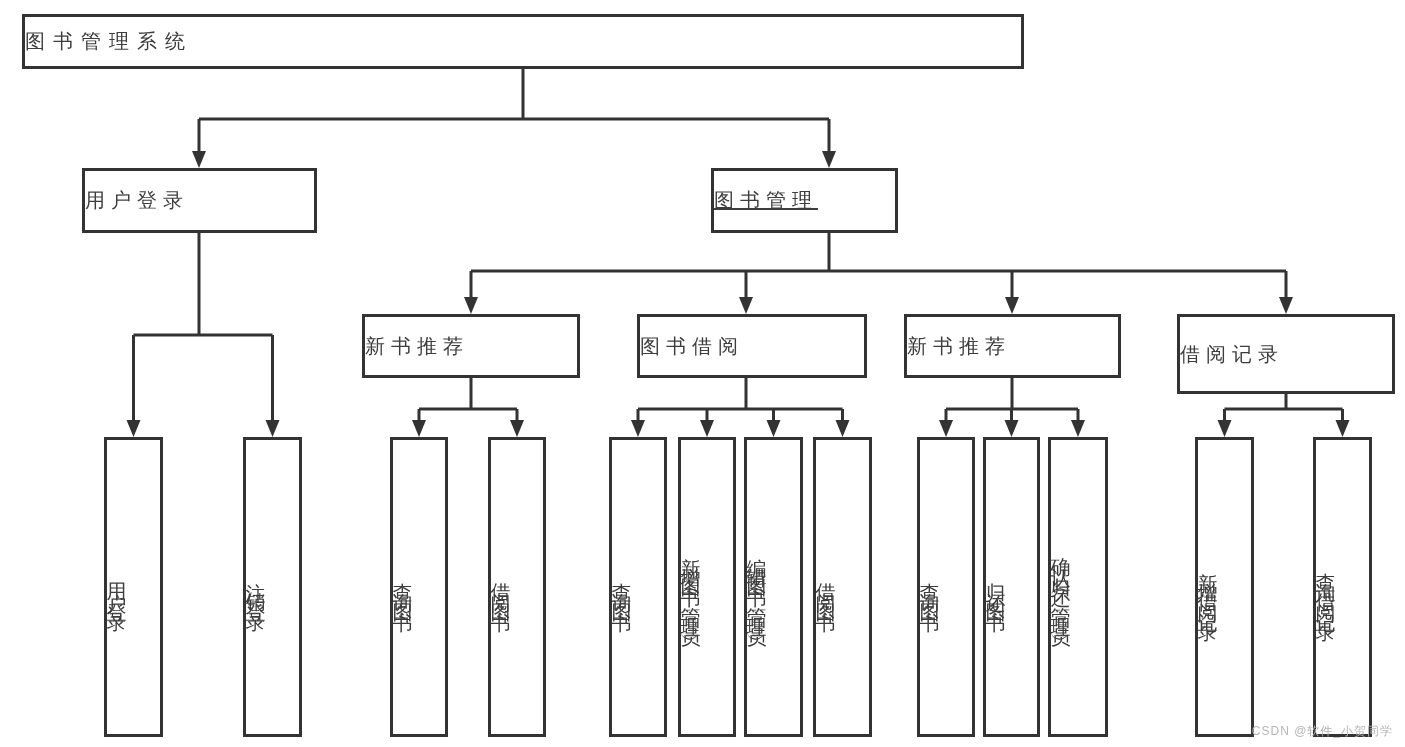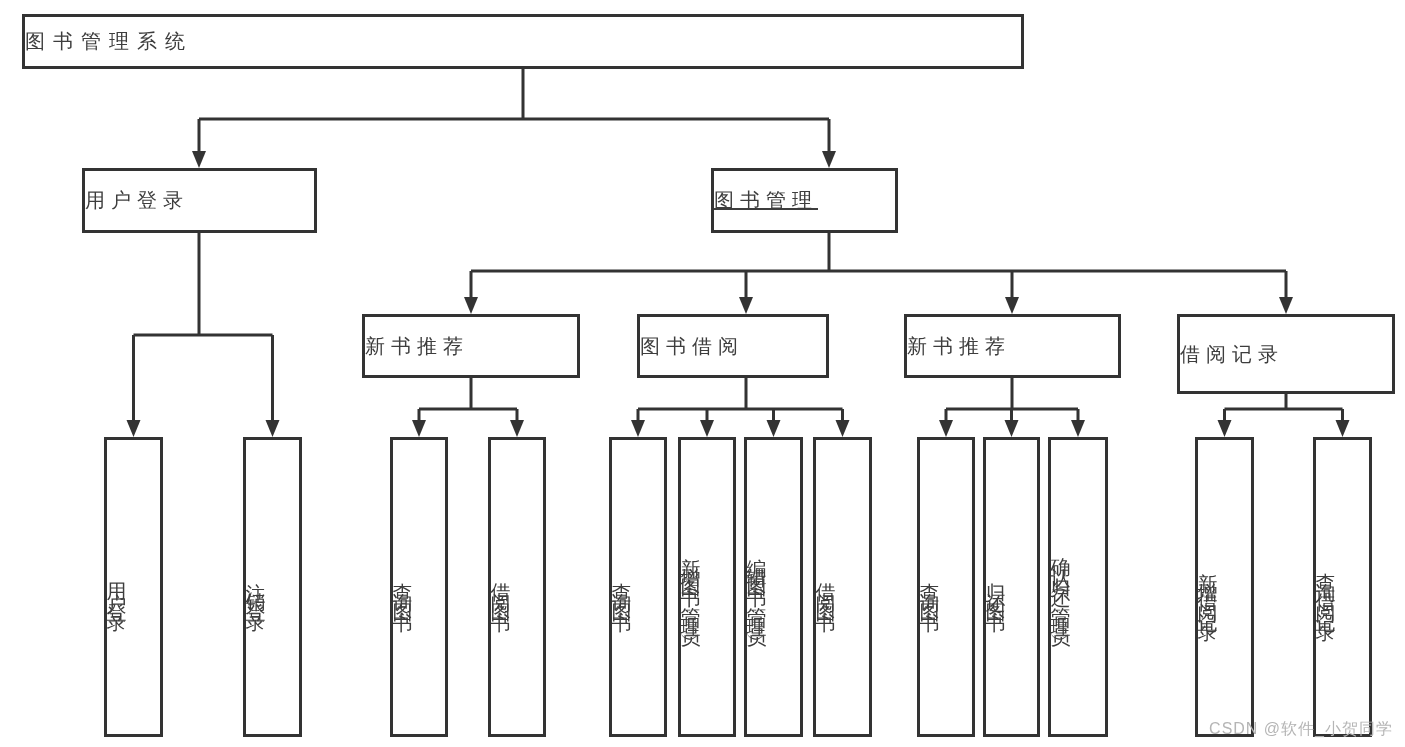--- a/index.html
+++ b/index.html
@@ -45,21 +45,21 @@
     text-orientation: mixed;
     font-size: 20px;
     letter-spacing: 10px;
     line-height: 1;
     white-space: nowrap;
   }
   .watermark {
     position: absolute;
     right: 12px;
     bottom: 7px;
-    font-size: 16px;
+    font-size: 12px;
     letter-spacing: 1px;
     color: #b5b5b5;
     z-index: 10;
     white-space: nowrap;
   }
 </style>
 </head>
 <body>
 
 <div class="canvas">
@@ -102,21 +102,21 @@
   <div class="node h" style="left:82px; top:168px; width:235px; height:65px;">
     <span>用户登录</span>
   </div>
   <div class="node h" style="left:711px; top:168px; width:187px; height:65px;text-decoration:underline;">
     <span>图书管理</span>
   </div>
 
   <div class="node h" style="left:362px; top:314px; width:218px; height:64px;">
     <span>新书推荐</span>
   </div>
-  <div class="node h" style="left:637px; top:314px; width:192px; height:64px;">
+  <div class="node h" style="left:637px; top:314px; width:230px; height:64px;">
     <span>图书借阅</span>
   </div>
   <div class="node h" style="left:904px; top:314px; width:217px; height:64px;">
     <span>新书推荐</span>
   </div>
   <div class="node h" style="left:1177px; top:314px; width:218px; height:80px;">
     <span>借阅记录</span>
   </div>
 
   <div class="node v" style="left:104px; top:437px; width:59px; height:300px;">

